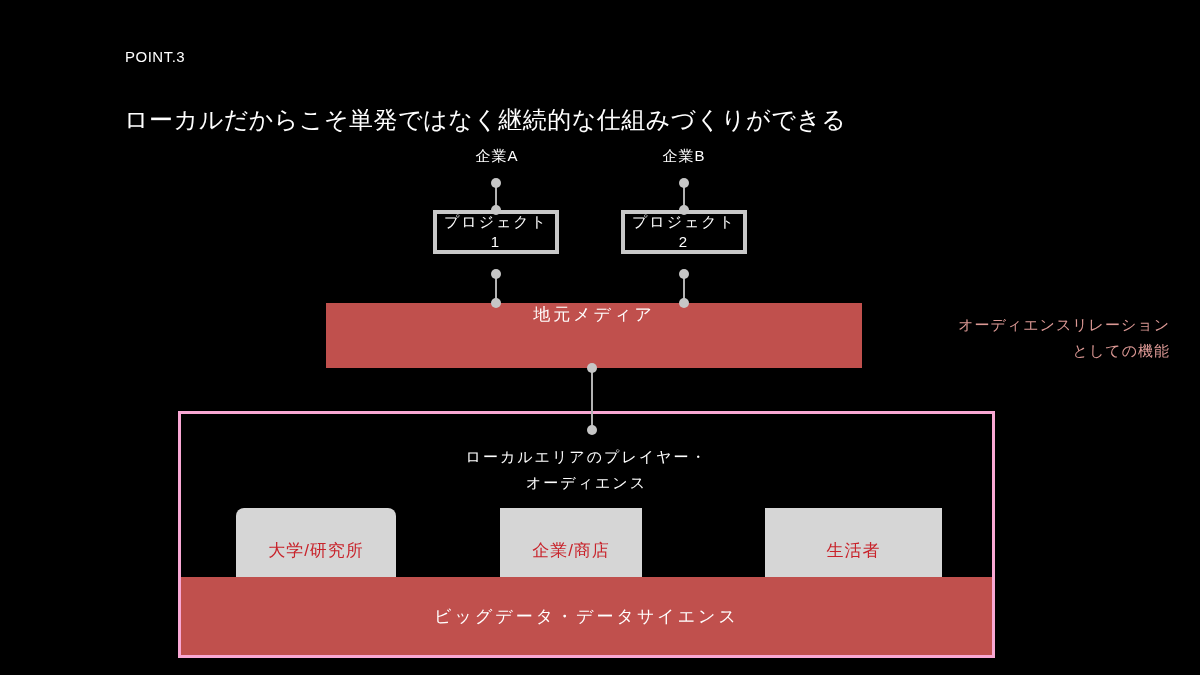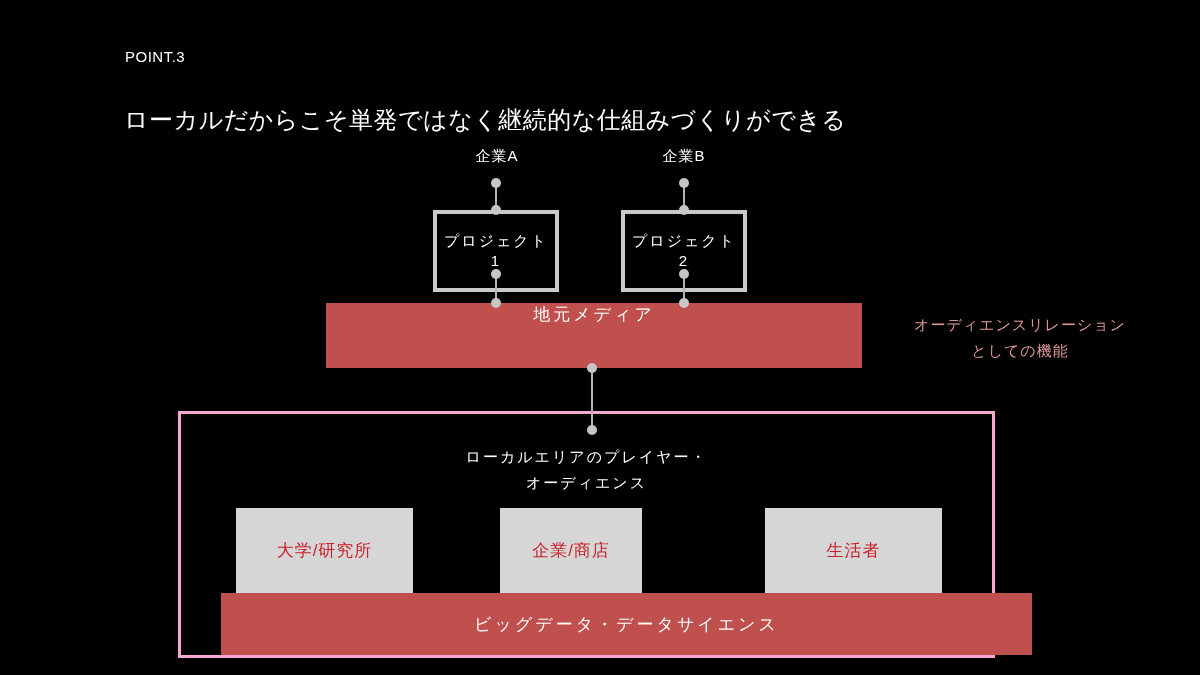--- a/index.html
+++ b/index.html
@@ -21,57 +21,57 @@
     color:#fff; font-size:15px; letter-spacing:1px;
   }
   .company-a { left:427px; }
   .company-b { left:614px; }
   .vline { position:absolute; width:2px; background:#b3b3b3; z-index:5; }
   .dot {
     position:absolute; width:10px; height:10px; border-radius:50%;
     background:#c6c6c6; z-index:6;
   }
   .project-box {
-    position:absolute; top:210px; width:126px; height:82px;
+    position:absolute; top:210px; width:126px; height:44px;
     border:4px solid #c9c9c9; box-sizing:border-box;
     display:flex; flex-direction:column; align-items:center; justify-content:center;
     color:#fff; font-size:15px; line-height:20px; letter-spacing:2px; text-align:right;
   }
   .project-1 { left:433px; }
   .project-2 { left:621px; }
   .media-bar {
     position:absolute; left:326px; top:303px; width:536px; height:65px;
     background:#c0504d; color:#fff; font-size:17px; letter-spacing:3px;
     display:flex; align-items:flex-start; justify-content:center;
   }
   .annotation {
     position:absolute; left:870px; top:312px; width:300px;
     color:#dc9894; font-size:15px; line-height:26px; letter-spacing:1px;
-    text-align:center;
+    text-align:right;
   }
   .local-container {
     position:absolute; left:178px; top:411px; width:817px; height:247px;
     border:3px solid #f9a8d4; box-sizing:border-box; background:#000;
   }
   .local-title {
     position:absolute; left:0; right:0; top:30px; text-align:center;
     color:#fff; font-size:15px; line-height:26px; letter-spacing:2px;
   }
   .player-box {
     position:absolute; top:94px; height:85px; background:#d6d6d6;
     display:flex; align-items:center; justify-content:center;
     color:#c8232b; font-size:17px; letter-spacing:1px;
   }
-  .player-1 { left:55px;  width:177px; }
+  .player-1 { left:55px;  width:160px;border-radius:8px; }
   .player-2 { left:319px; width:142px; }
   .player-3 { left:584px; width:177px; }
   .bottom-bar {
-    position:absolute; left:0; bottom:0; width:100%; height:62px;
+    position:absolute; left:0; bottom:0; width:100%; height:78px;
     background:#c0504d; color:#fff; font-size:17px; letter-spacing:3px;
-    display:flex; align-items:center; justify-content:center;margin-left:40px;
+    display:flex; align-items:center; justify-content:center;
   }
 </style>
 </head>
 <body>
 
 <div class="stage">
 
   <div class="kicker">POINT.3</div>
   <div class="title">ローカルだからこそ単発ではなく継続的な仕組みづくりができる</div>
 

